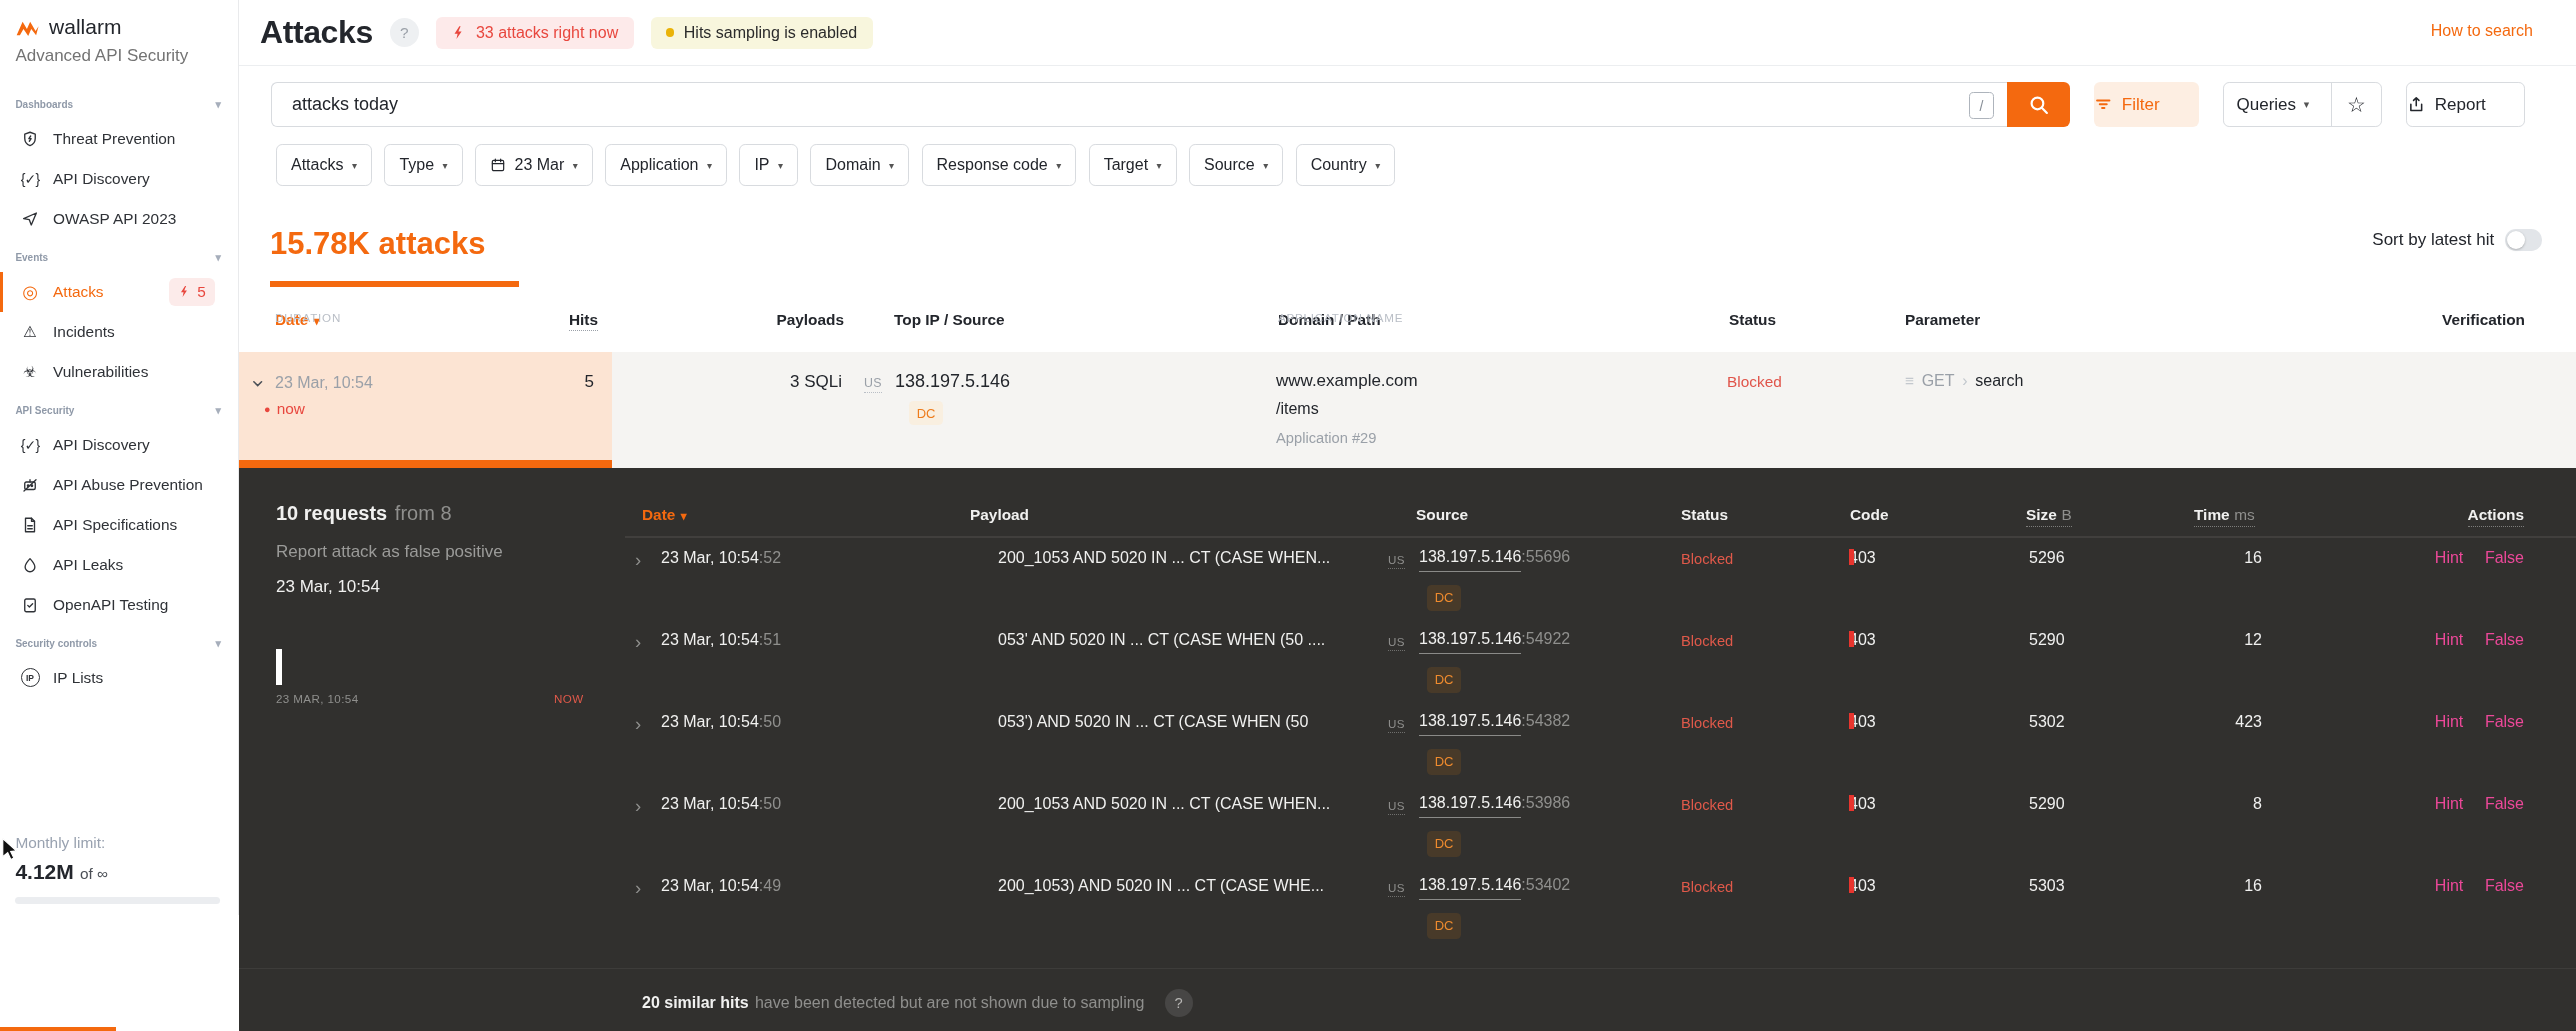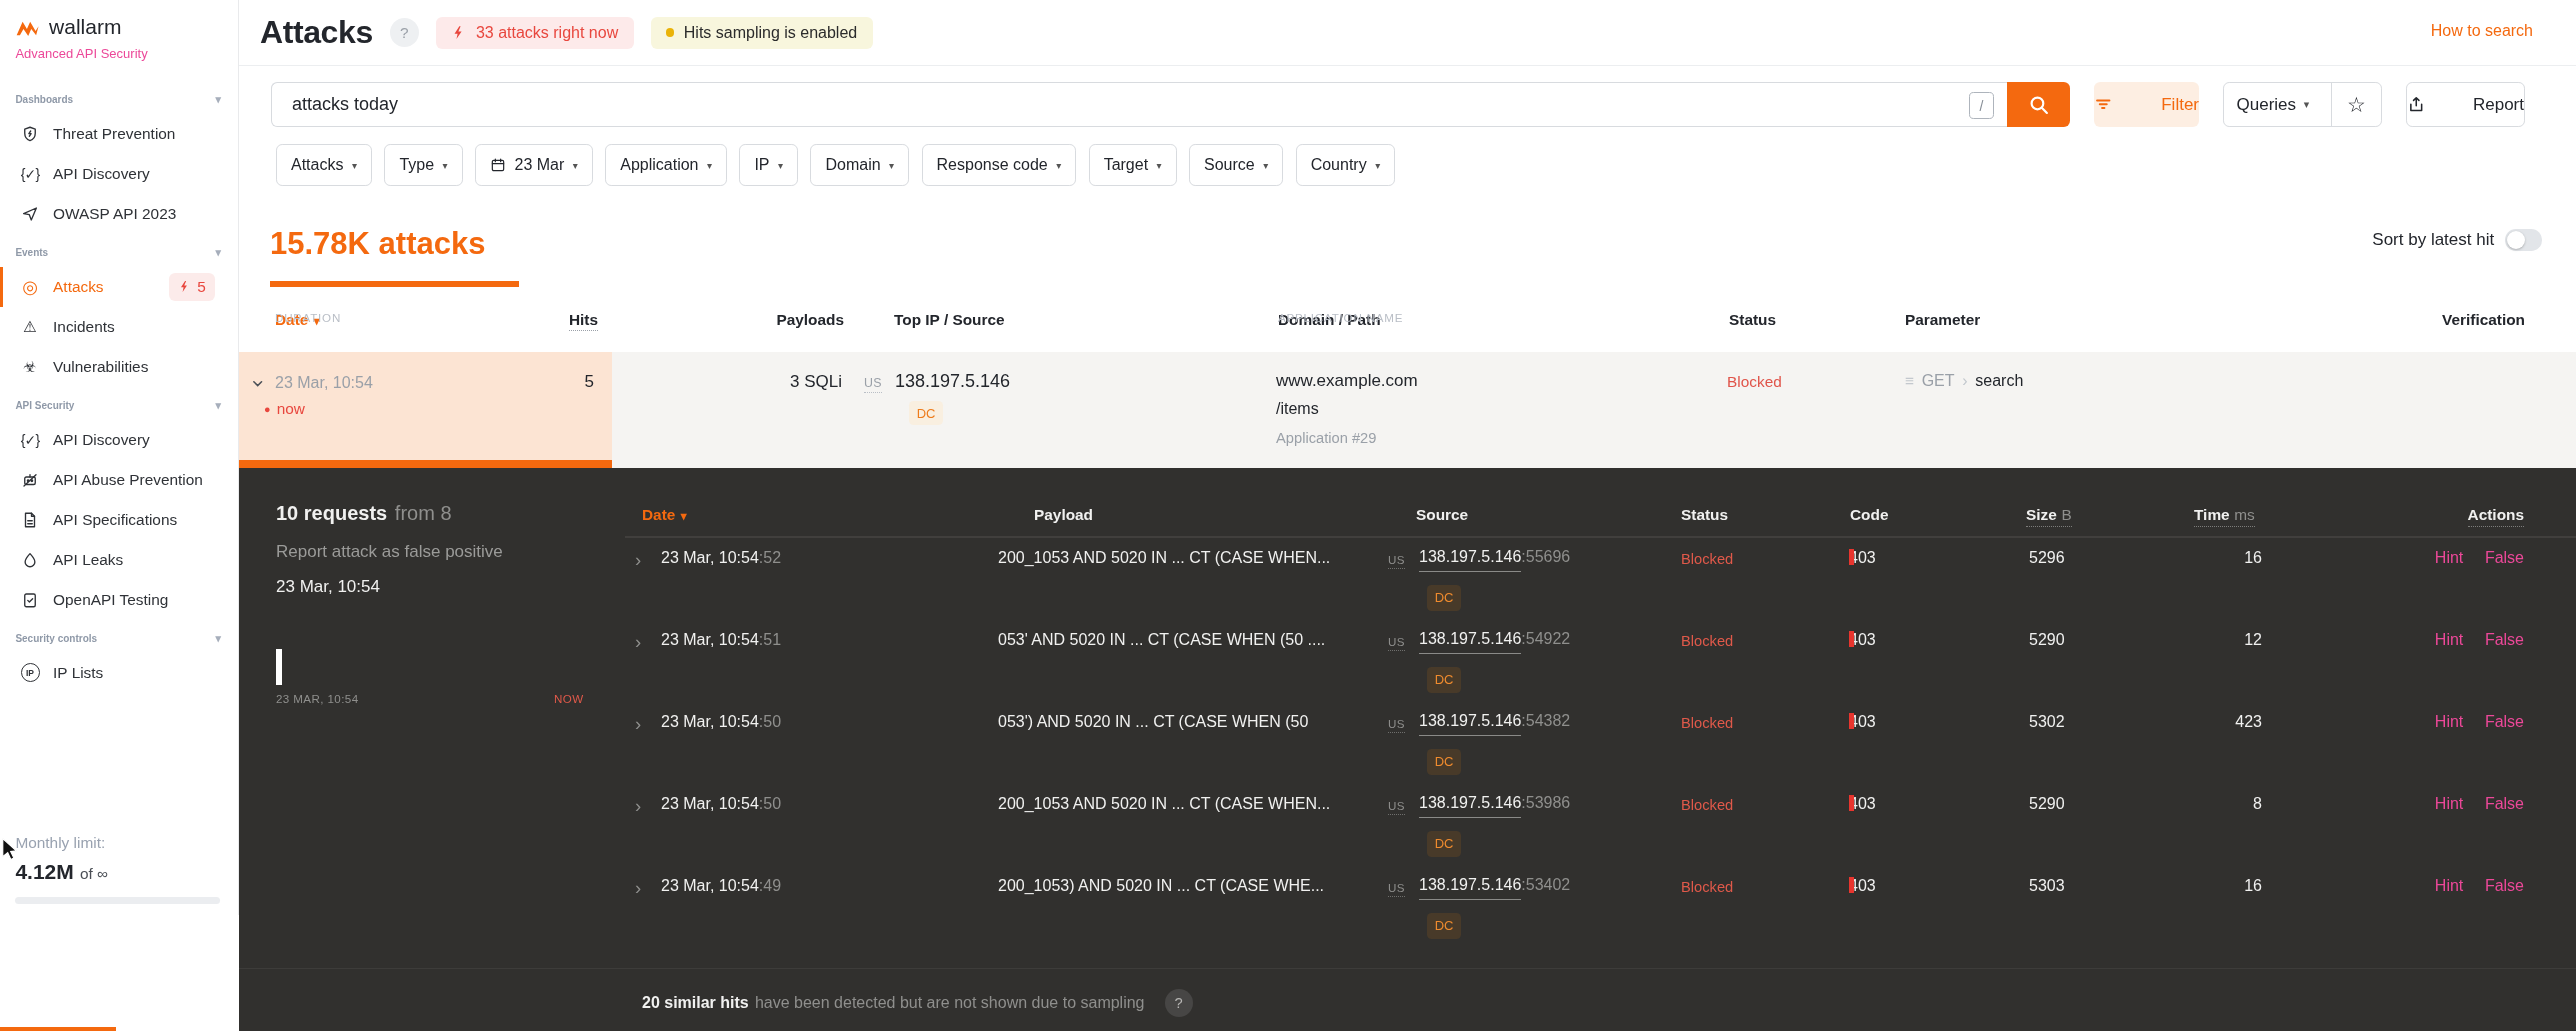--- a/index.html
+++ b/index.html
@@ -5,21 +5,21 @@
   html,body{margin:0;padding:0}
   body{width:2576px;height:1032px;position:relative;overflow:hidden;background:#fff;
        font-family:"Liberation Sans",sans-serif;color:#23262c}
   .cx{display:flex;align-items:center;justify-content:center}
 
   
   .sidebar{position:absolute;left:0;top:0;width:239px;height:915px;background:#fff;
            border-right:0.8px solid #e9eaec;box-sizing:border-box;z-index:2}
   .logo{display:flex;align-items:center;gap:7.7px;padding:15.4px 0 0 15.4px}
   .logo-name{font-size:21px;font-weight:500;color:#23262c}
-  .logo-sub{padding:6.2px 0 0 15.4px;font-size:13px;color:#ec4899}
+  .logo-sub{padding:6.2px 0 0 15.4px;font-size:17px;color:#737373}
   nav{margin-top:20px}
   .sec-h{display:flex;justify-content:space-between;align-items:center;
          padding:12.4px 17px 7.7px 15.4px;font-size:10px;font-weight:700;color:#8f99a8}
   .sec-h::after{content:"▾";font-size:10.8px;color:#a6aebb}
   .item{display:flex;align-items:center;gap:11.6px;height:40px;padding-left:18.5px;
         font-size:15.4px;color:#2f3237;position:relative;cursor:pointer}
   .nav-ic{width:23px;display:flex;justify-content:center;color:#2f3237;font-size:15.4px}
   .nav-ic svg{width:18px;height:18px}
   .item.active,.item.active .nav-ic{color:#f4690f}
   .item.active::before{content:"";position:absolute;left:0;top:0;width:3.1px;height:40px;background:#f4690f}
@@ -52,21 +52,21 @@
   .howto{position:absolute;right:43px;top:21.6px;font-size:16px;color:#f4690f;cursor:pointer}
 
   .search-row{position:absolute;top:82px;left:32px;right:51px;height:45px;display:flex;gap:24px}
   .search-group{flex:1;display:flex;position:relative}
   .search-input{flex:1;height:45px;border:0.8px solid #d8dbdf;border-right:0;border-radius:6.2px 0 0 6.2px;
                 font-size:18px;padding:0 54px 0 20px;color:#23262c;outline:none;
                 font-family:"Liberation Sans",sans-serif;box-sizing:border-box}
   .slash{position:absolute;right:76px;top:10px;width:23px;height:25px;border:1.2px solid #aeb4bc;
          border-radius:4.6px;color:#868d96;font-size:14px}
   .search-btn{width:63px;height:45px;background:#f4690f;border-radius:0 6.2px 6.2px 0;cursor:pointer}
-  .btn{height:45px;border-radius:6.2px;display:flex;align-items:center;justify-content:space-between;
+  .btn{height:45px;border-radius:6.2px;display:flex;align-items:center;justify-content:flex-start;
        gap:9.3px;font-size:17px;cursor:pointer;box-sizing:border-box}
   .btn-filter{width:105px;background:#fdeee2;color:#f4690f}
   .btn-queries{width:159px;border:0.8px solid #d8dbdf;padding:0}
   .q-main{flex:1;display:flex;align-items:center;justify-content:center;gap:7.7px;height:100%}
   .q-chev{font-size:10.8px;color:#555}
   .q-star{width:49px;height:100%;border-left:0.8px solid #d8dbdf;font-size:21px;display:flex;
           align-items:center;justify-content:center}
   .btn-report{width:119px;border:0.8px solid #d8dbdf}
   .btn svg{width:18.5px;height:18.5px}
 
@@ -128,21 +128,21 @@
   .d-requests .sub{font-weight:400;color:#8f8f8d;margin-left:7.7px}
   .d-report{position:absolute;left:37px;top:74px;font-size:17px;color:#9b9b99;cursor:pointer}
   .d-date{position:absolute;left:37px;top:109px;font-size:17px}
   .d-bar{position:absolute;left:37px;top:181px;width:6.2px;height:36px;background:#fff}
   .d-tl-start{position:absolute;left:37px;top:224px;font-size:11.6px;color:#8f8f8d;letter-spacing:0.4px}
   .d-tl-now{position:absolute;left:315px;top:224px;font-size:11.6px;color:#e0594a;letter-spacing:0.4px}
 
   .d-head{position:absolute;top:38px;left:0;right:0;font-size:15.4px;font-weight:700}
   .d-head>div{position:absolute;white-space:nowrap}
   .dh-date{left:403px;color:#f4690f}
-  .dh-payload{left:795px}
+  .dh-payload{left:731px}
   .dh-source{left:1177px}
   .dh-status{left:1442px}
   .dh-code{left:1611px}
   .dh-size{left:1787px}
   .dh-time{left:1955px}
   .dh-actions{left:2131px;width:154px;text-align:right}
   .unit{font-weight:400;color:#8f8f8d;margin-left:4.6px}
   .dotted-w{border-bottom:1.5px dotted #7d7d7b;padding-bottom:3.1px}
   .d-sep{position:absolute;left:386px;right:0;top:68px;height:1.5px;background:#413f3d}
 

